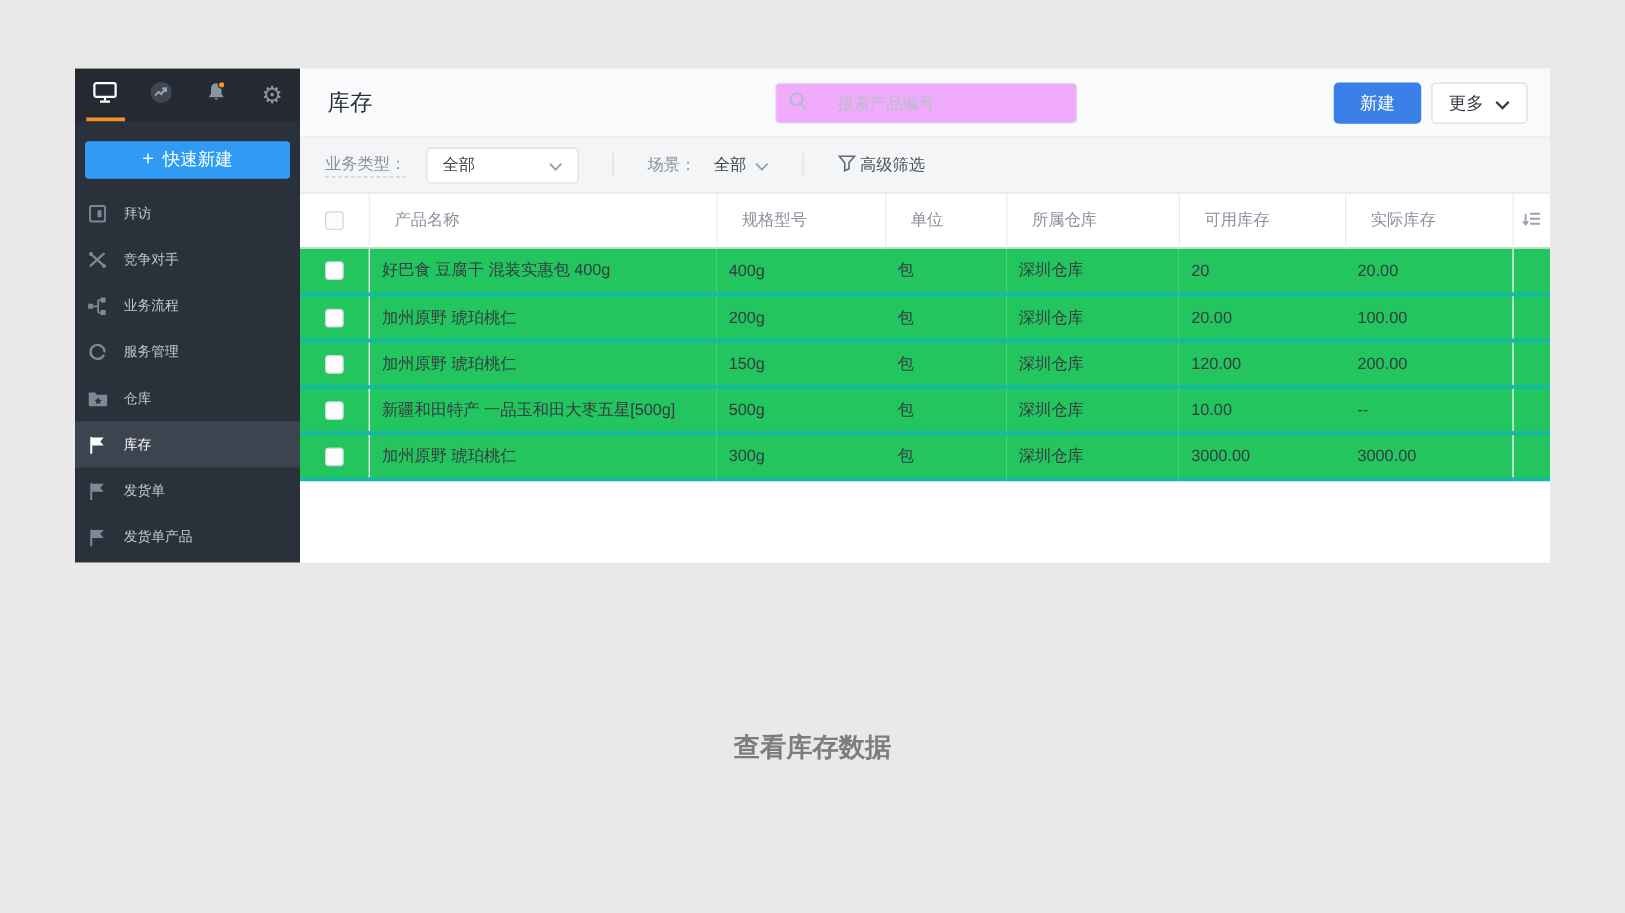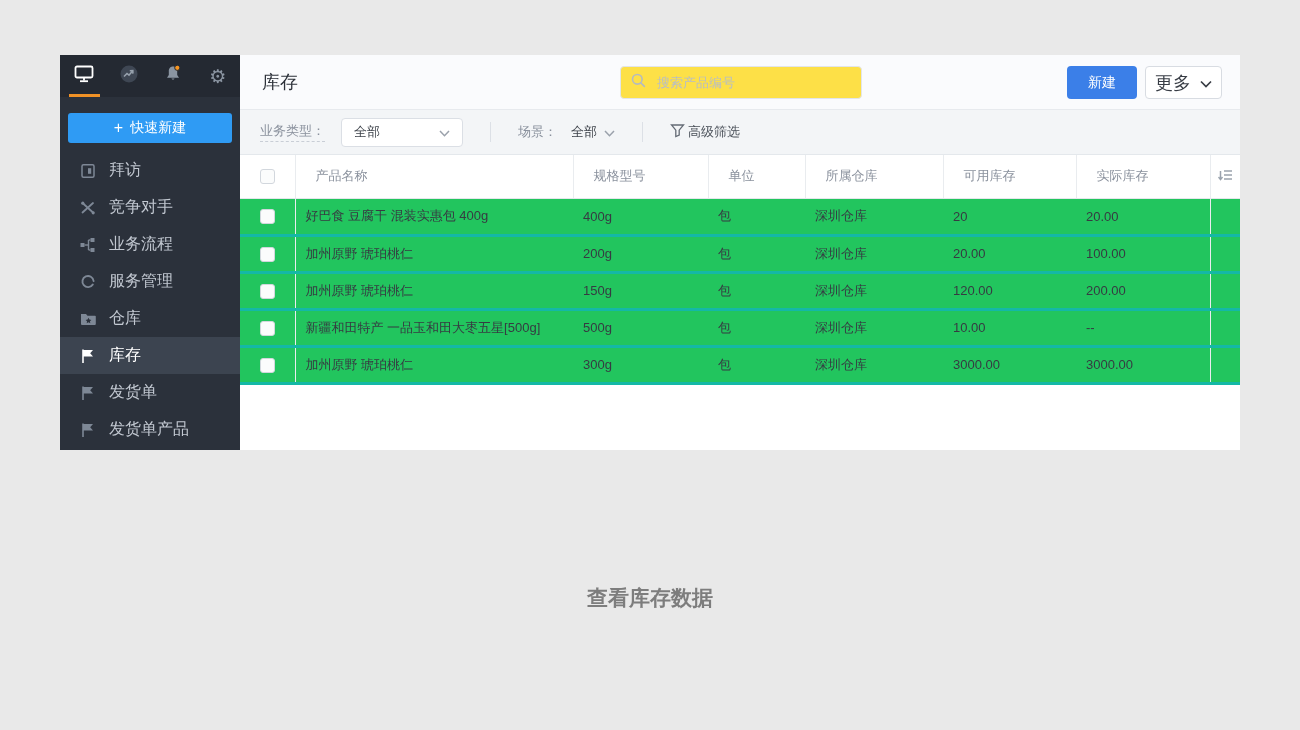--- a/index.html
+++ b/index.html
@@ -20,44 +20,44 @@
   .sb-slot { width:45px; display:flex; align-items:center; justify-content:center; position:relative; cursor:pointer; }
   .sb-slot.active::after { content:""; position:absolute; left:7px; right:7px; bottom:0; height:3px; background:#ef9126; }
   .quick-create {
     margin:16px 8px 9px 8px; height:30px; border:none; border-radius:3px;
     background:#2f9bf4; color:#fff; font-size:14px; cursor:pointer;
     display:flex; align-items:center; justify-content:center; gap:7px;
     font-family:inherit;
   }
   .quick-create .plus { font-size:16px; font-weight:400; line-height:1; }
   .sb-menu { display:flex; flex-direction:column; }
-  .sb-item { height:37px; display:flex; align-items:center; padding-left:19px; gap:13px; color:#c2c8d1; font-size:16px; cursor:pointer; }
+  .sb-item { height:37px; display:flex; align-items:center; padding-left:9px; gap:13px; color:#c2c8d1; font-size:11px; cursor:pointer; }
   .sb-item .ic { width:17px; height:17px; display:flex; align-items:center; justify-content:center; }
   .sb-item.active { background:#3c4450; color:#ffffff; }
   .gear-glyph { font-size:19px; color:#8b95a2; line-height:1; }
   
   .main { flex:1; display:flex; flex-direction:column; background:#fff; min-width:0; }
   .main-header { height:55px; background:#fafbfd; border-bottom:1px solid #e7eaee; position:relative; flex:0 0 55px; }
   .page-title { position:absolute; left:22px; top:50%; transform:translateY(-50%); font-size:18px; font-weight:400; color:#2b3038; }
   .search-box {
     position:absolute; left:380px; top:11px; width:242px; height:33px;
-    background:#fde047; border:1px solid #e2e5ea; border-radius:4px;
-    display:flex; align-items:center; padding:0 10px; gap:11px;
+    background:#f0abfc; border:1px solid #e2e5ea; border-radius:4px;
+    display:flex; align-items:center; padding:0 10px; gap:24px;
   }
   .search-box input { border:none; outline:none; flex:1; font-size:13px; color:#333; background:transparent; font-family:inherit; }
   .search-box input::placeholder { color:#b7bdc6; }
   .btn-new {
     position:absolute; right:103px; top:11px; width:70px; height:33px;
     background:#3b7fe8; color:#fff; border:none; border-radius:4px;
     font-size:14px; cursor:pointer; font-family:inherit;
   }
   .btn-more {
     position:absolute; right:18px; top:11px; width:77px; height:33px;
     background:#fff; color:#383d45; border:1px solid #d8dce2; border-radius:4px;
-    font-size:18px; cursor:pointer; display:flex; align-items:center; justify-content:center; gap:9px;
+    font-size:14px; cursor:pointer; display:flex; align-items:center; justify-content:center; gap:9px;
     font-family:inherit;
   }
   
   .filter-bar { height:45px; flex:0 0 45px; background:#f3f5f7; border-bottom:1px solid #e4e8ec; display:flex; align-items:center; padding-left:20px; font-size:13px; }
   .fb-label { color:#8a919d; border-bottom:1px dashed #c9ced6; padding-bottom:1px; }
   .fb-select {
     margin-left:16px; width:122px; height:29px; background:#fff;
     border:1px solid #dbdfe5; border-radius:4px; cursor:pointer;
     display:flex; align-items:center; justify-content:space-between; padding:0 12px; color:#3e434b;
   }

